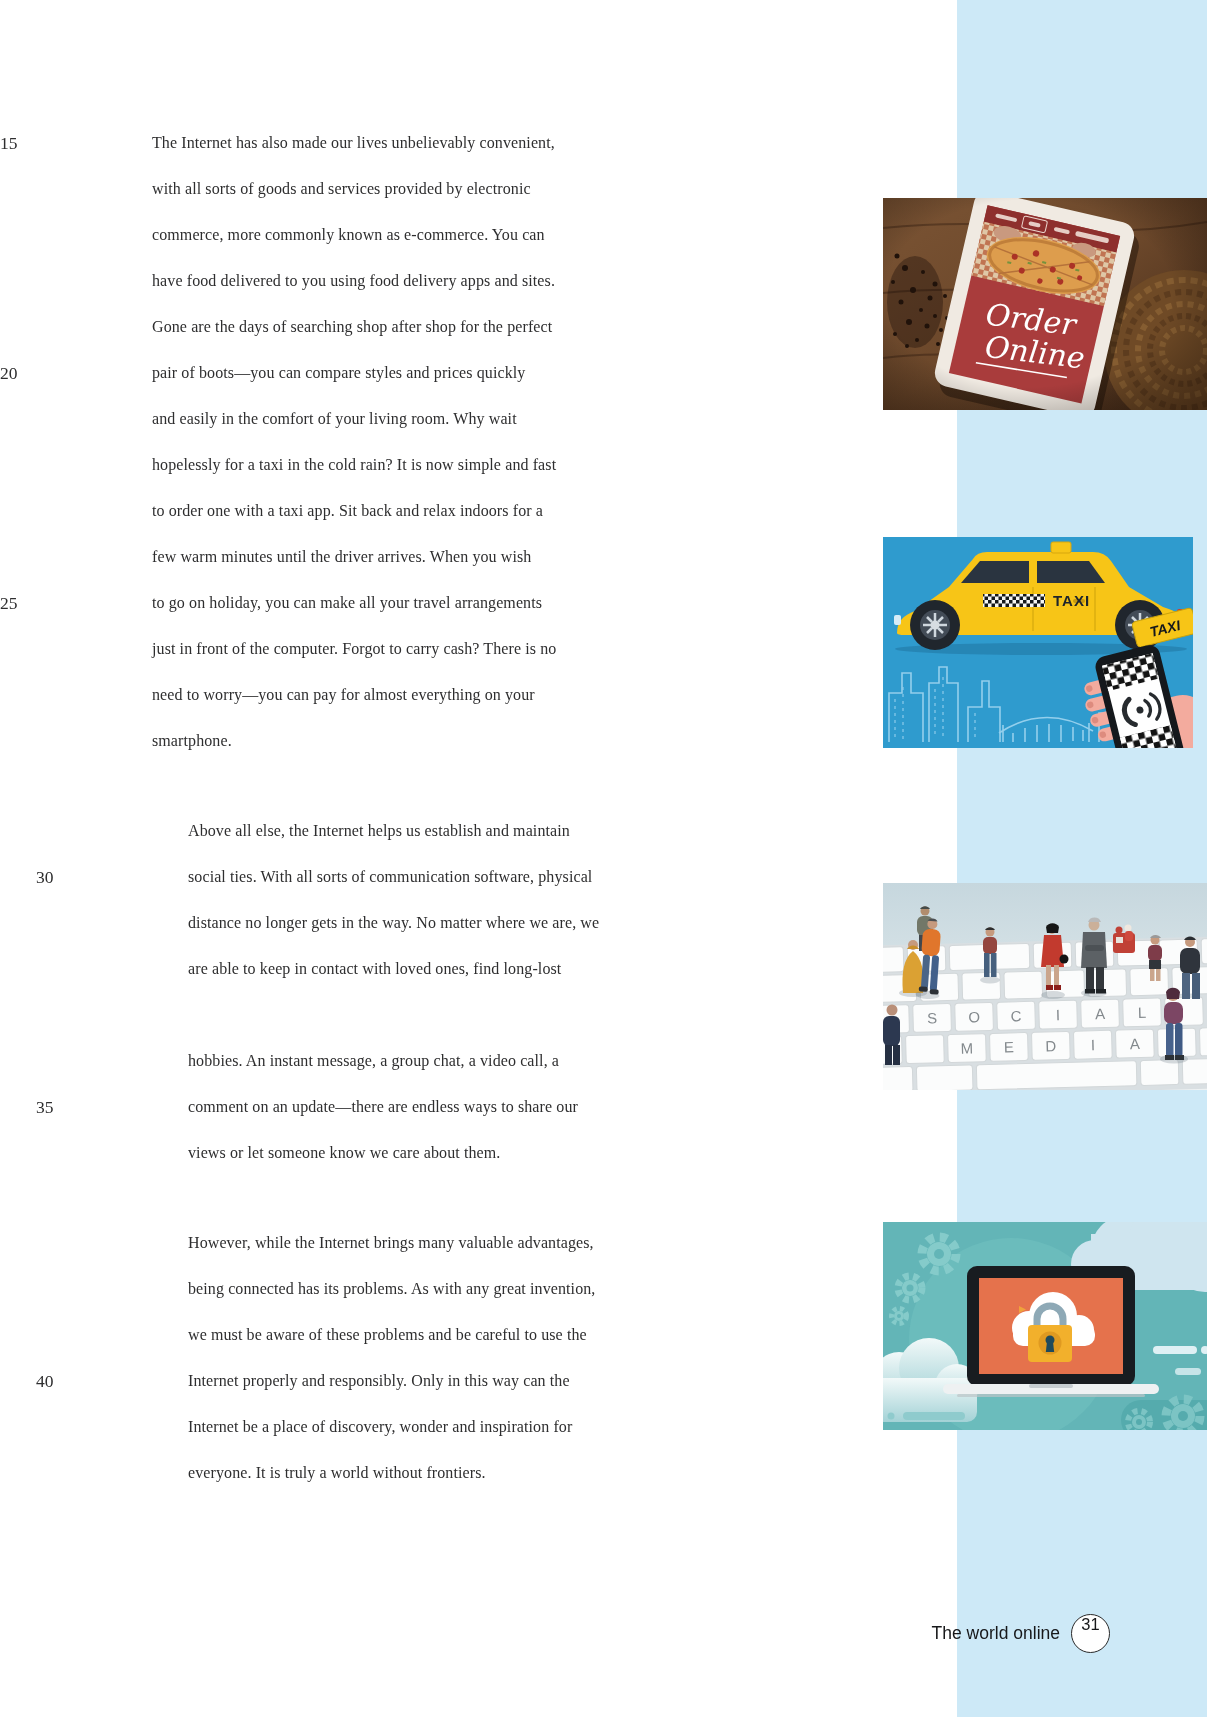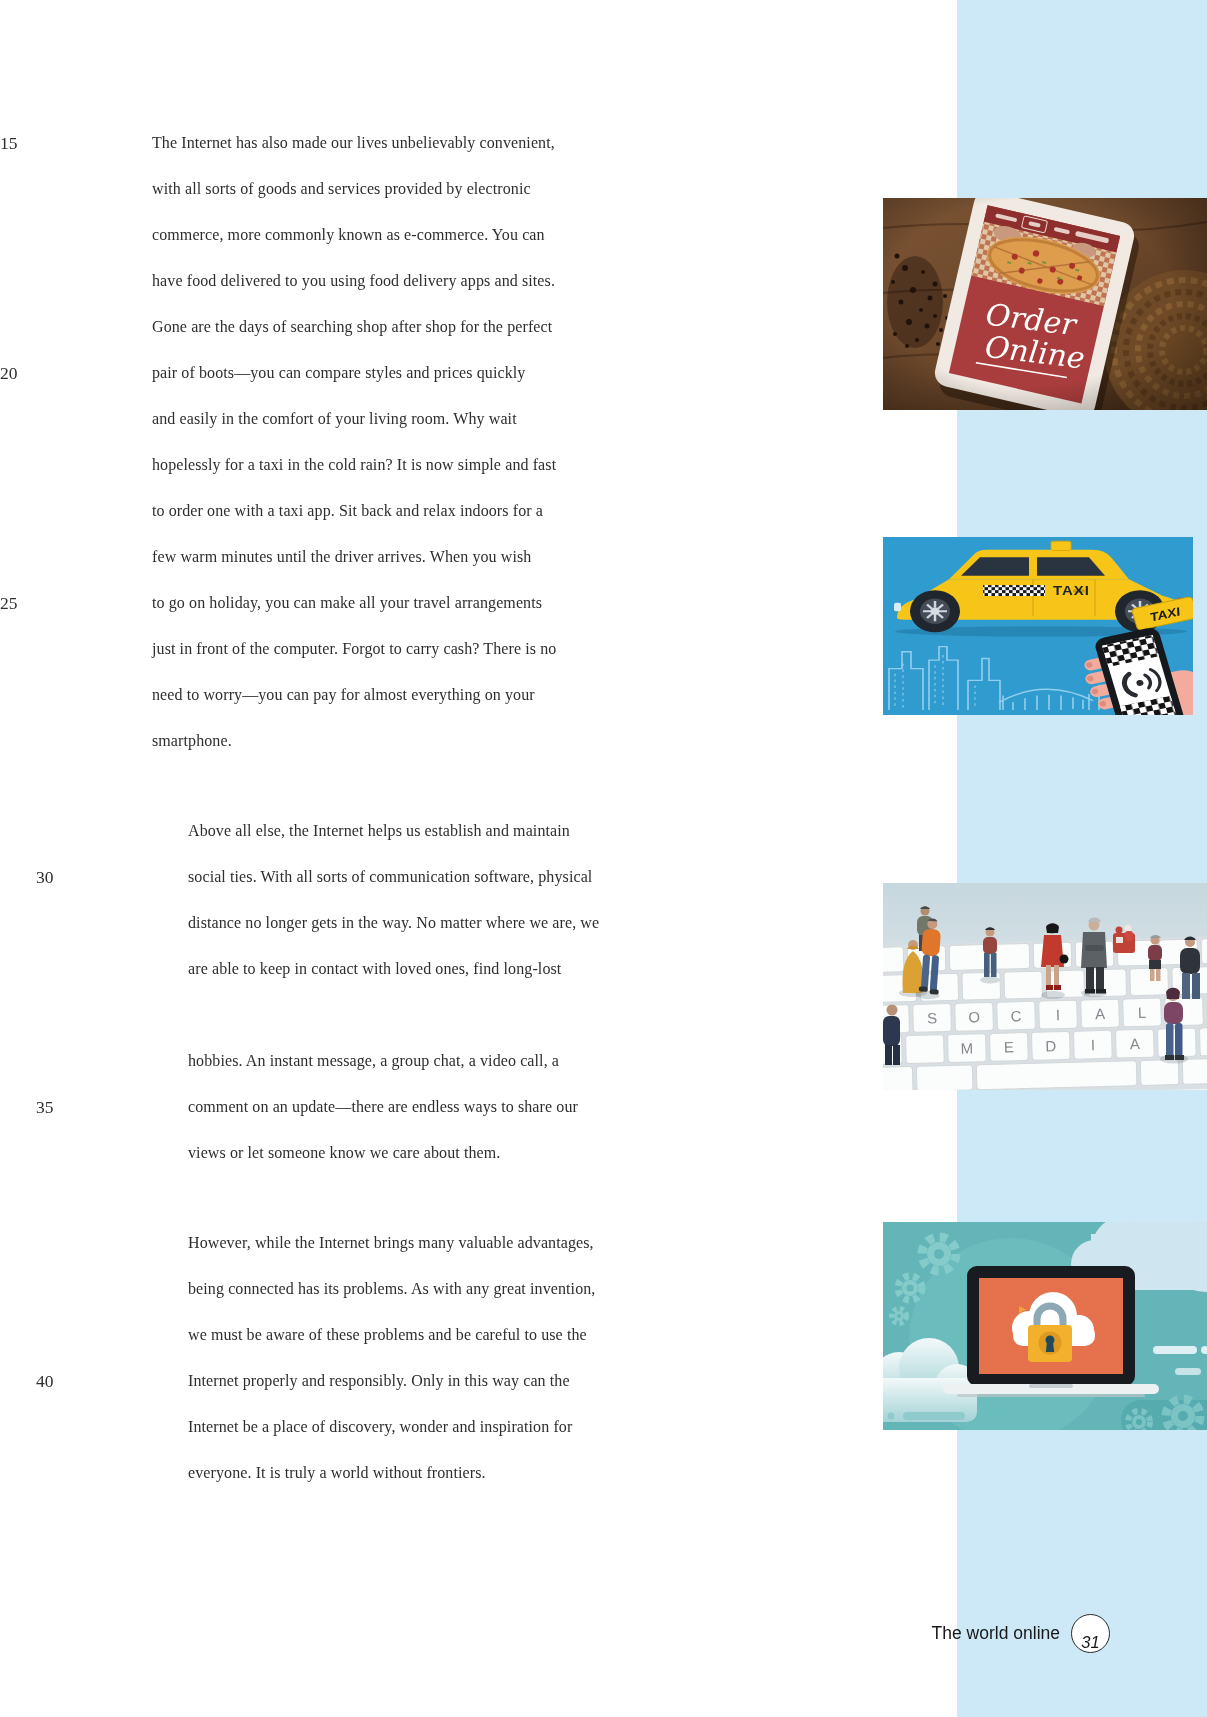--- a/index.html
+++ b/index.html
@@ -10,32 +10,32 @@
   
   .passage{position:absolute;left:0;top:120px;width:800px;}
   .para + .para{margin-top:44px;padding-left:36px;}
   .pline{display:flex;height:46px;line-height:46px;}
   .lnum{width:122px;text-align:left;font-size:17.5px;color:#2e2e2f;}
   .ltext{padding-left:30px;font-size:16px;color:#2e2e2f;white-space:pre;letter-spacing:.1px;}
 
   
   figure.img{position:absolute;margin:0;padding:0;}
   #img-order {left:883px;top:198px;width:324px;height:212px;}
-  #img-taxi  {left:883px;top:537px;width:310px;height:178px;}
+  #img-taxi  {left:883px;top:537px;width:310px;height:211px;}
   #img-social{left:883px;top:883px;width:324px;height:207px;}
   #img-cloud {left:883px;top:1222px;width:324px;height:208px;}
   figure.img svg{display:block;width:100%;height:100%;}
 
   
   .footer{position:absolute;top:1613px;left:0;width:1110px;height:41px;display:flex;
           justify-content:flex-end;align-items:center;gap:11px;
           font-family:"Liberation Sans",sans-serif;}
   .footer .label{font-size:17.5px;color:#17181a;}
   .badge{width:37px;height:37px;border:1.6px solid #2a2a2a;border-radius:50%;background:#fff;
-         display:flex;align-items:flex-end;justify-content:center;font-size:16.5px;color:#17181a;font-style:italic;}
+         display:flex;align-items:flex-start;justify-content:center;font-size:16.5px;color:#17181a;}
 </style>
 </head>
 <body>
 
 <div class="page">
 
   <div class="band" style="background: rgb(205, 233, 247);"></div>
 
   <main class="passage" id="passage">
       <div class="para">

